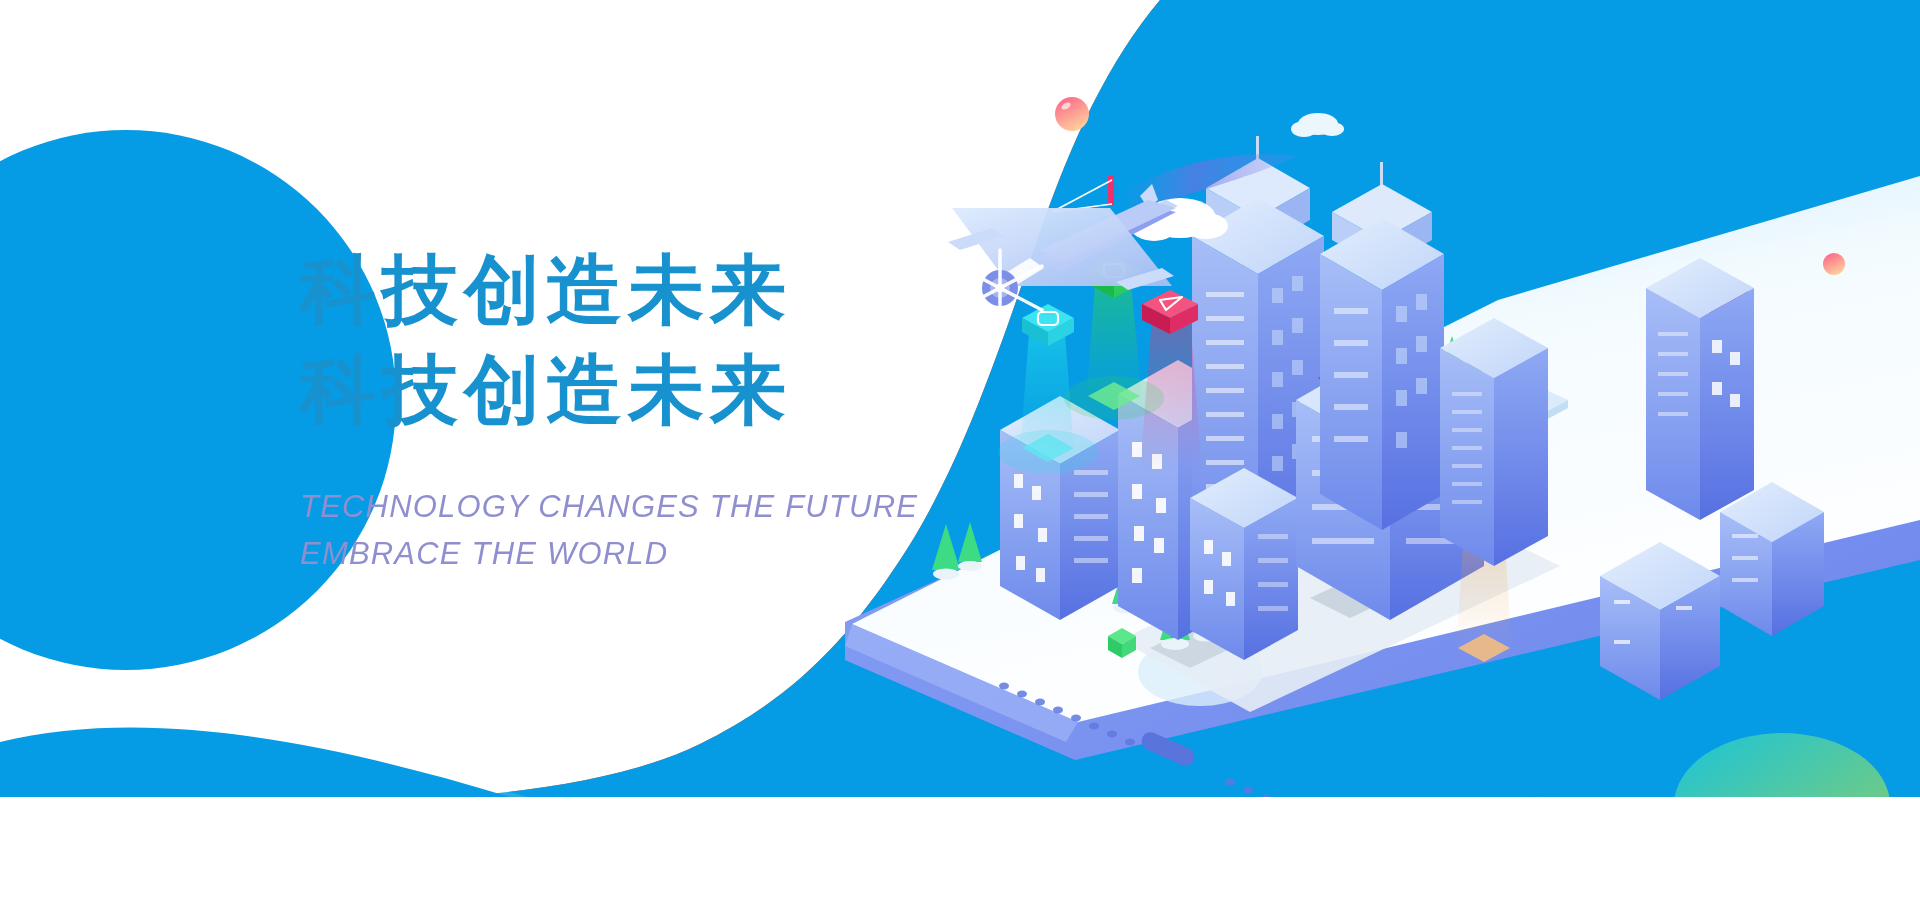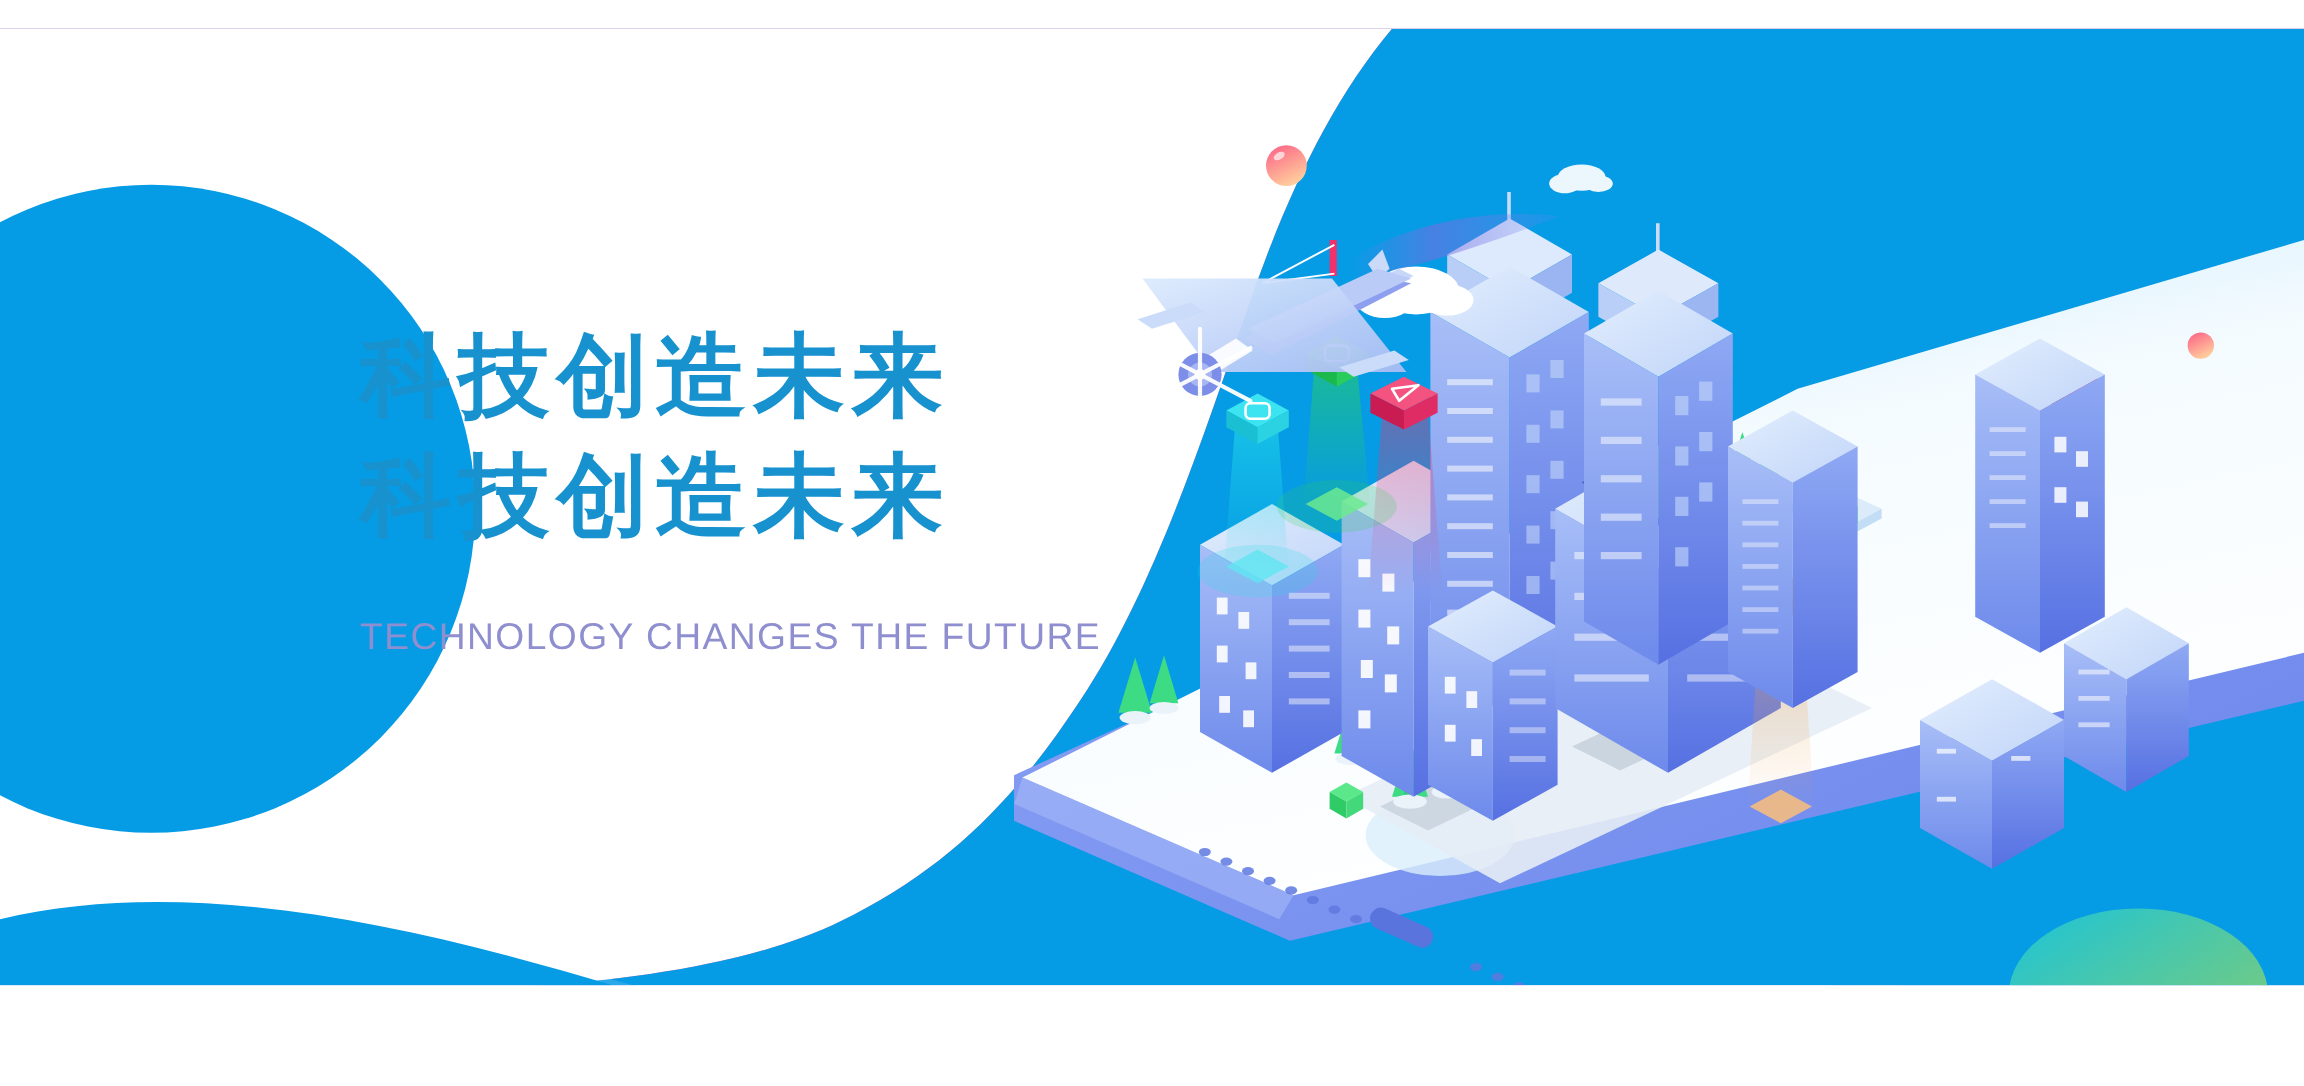--- a/index.html
+++ b/index.html
@@ -6,22 +6,21 @@
   html,body{margin:0;padding:0;background:#fff;}
   body{
     font-family:"Liberation Sans","DejaVu Sans",sans-serif;
     -webkit-font-smoothing:antialiased;
   }
   #banner{
     position:relative;
     width:1920px;
     height:797px;
     overflow:hidden;
-    background:#4c1d95;
-    margin-top:24px;
+    background:#000000;
   }
   .layer{position:absolute;top:0;left:0;width:1920px;height:905px;}
   .layer svg{display:block;width:1920px;height:905px;}
 
   
   #text-block{
     position:absolute;
     left:300px;
     top:240px;
     width:760px;
@@ -31,20 +30,21 @@
     font-size:76px;
     line-height:1.32;
     font-weight:bold;
     color:#1792CF;
     letter-spacing:6px;
     margin:0;
     white-space:nowrap;
   }
   .subline{
     margin-top:42px;
+    font-style:italic;
   }
   .sub{
     font-size:31px;
     line-height:1.52;
     color:#8f8fd0;
     letter-spacing:1.2px;
     font-weight:400;
     white-space:nowrap;
   }
 </style>
@@ -598,16 +598,17 @@
       <ellipse cx="1048" cy="452" rx="50" ry="22" fill="#22DCE8" opacity=".2"></ellipse>
       <ellipse cx="1114" cy="398" rx="50" ry="22" fill="#2BD455" opacity=".2"></ellipse>
     </svg>
   </div>
 
   <div id="text-block">
     <h1 class="headline">科技创造未来</h1>
     <h1 class="headline">科技创造未来</h1>
     <div class="subline">
       <div class="sub">TECHNOLOGY CHANGES THE FUTURE</div>
+      <div class="sub">EMBRACE THE WORLD</div>
     </div>
   </div>
 
 </div>
 
 </body></html>

